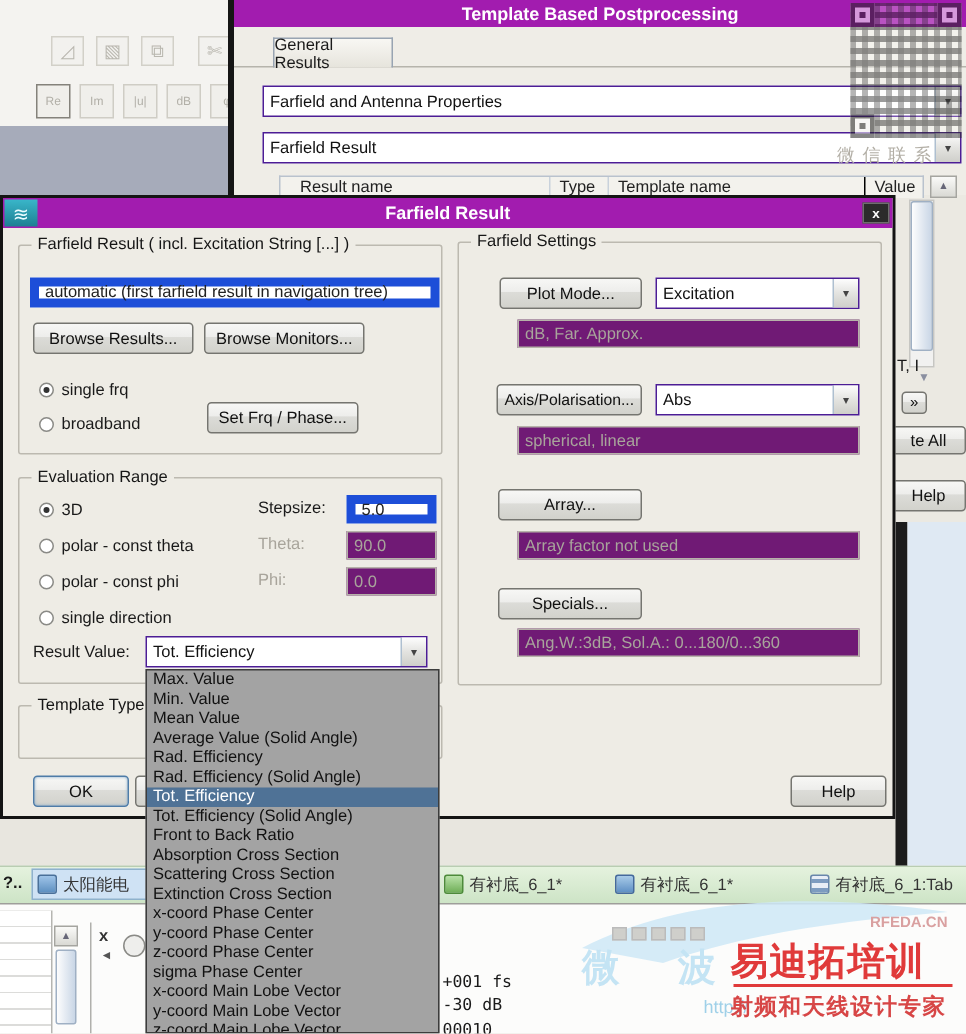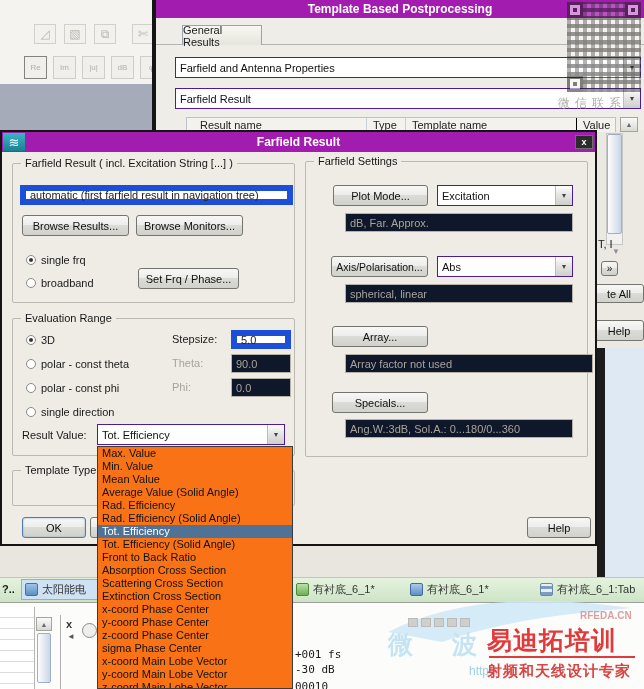--- a/index.html
+++ b/index.html
@@ -9,38 +9,38 @@
   .abs{position:absolute;}
   
   .titlebar{background:#a21caf;color:#fff;font-weight:bold;font-size:12px;
             display:flex;align-items:center;justify-content:center;}
   .btn{background:linear-gradient(#f7f7f5,#ededeb 45%,#dcdcd8 46%,#d2d2cc);
        border:1px solid #757570;border-radius:3px;display:flex;align-items:center;
        justify-content:center;font-size:11px;color:#111;box-sizing:border-box;}
   .btn.default{border-color:#4e7ca8;box-shadow:0 0 2px #7fa8cc inset;}
   .input{background:#fff;border:6px solid #1d4ed8;box-sizing:border-box;
          display:flex;align-items:center;padding:0 4px;font-size:11px;color:#222;}
-  .input.disabled{background:#0f172a;border:1px solid #b6b2a9;color:#a8a49b;}
+  .input.disabled{background:#701a75;border:1px solid #b6b2a9;color:#a8a49b;}
   .combo{background:#fff;border:1px solid #4c1d95;box-sizing:border-box;
          display:flex;align-items:center;font-size:11px;color:#111;}
   .combo .txt{flex:1;padding:0 4px;overflow:hidden;white-space:nowrap;}
   .combo .arr{width:16px;align-self:stretch;display:flex;align-items:center;justify-content:center;
         background:linear-gradient(#fdfdfd,#e3e3e0 50%,#cfcfca);border-left:1px solid #aebfd0;
         font-size:8px;color:#444;}
   .grp{border:1px solid #bcb9b0;border-radius:2px;box-sizing:border-box;}
   .grp .legend{position:absolute;top:-7px;left:8px;background:#eeece5;padding:0 4px;
                font-size:11px;color:#161616;white-space:nowrap;}
   .radio{width:10px;height:10px;border:1px solid #8a8a86;border-radius:50%;background:#fff;
          box-sizing:border-box;position:absolute;}
   .radio.checked::after{content:"";position:absolute;left:2px;top:2px;width:4px;height:4px;
          border-radius:50%;background:#333;}
   .lbl{position:absolute;white-space:nowrap;}
   .lbl.gray{color:#a8a49b;}
   
-  .ddlist{background:#f97316;border:1px solid #3c3c3c;overflow:hidden;box-sizing:border-box;z-index:60;}
+  .ddlist{background:#a3a3a3;border:1px solid #3c3c3c;overflow:hidden;box-sizing:border-box;z-index:60;}
   .dd-item{height:13px;line-height:13px;padding-left:4px;font-size:11px;color:#111;white-space:nowrap;}
   .dd-item.sel{background:#4f7296;color:#fff;}
   
   .sb-track{background:#f1f1f0;border:1px solid #c6c6c2;box-sizing:border-box;}
   .sb-thumb{background:linear-gradient(90deg,#fdfdfd,#c9d6e6);border:1px solid #9fb0c4;
             border-radius:2px;box-sizing:border-box;}
   .sb-btn{background:linear-gradient(#fafaf8,#d9d9d4);border:1px solid #a5a5a0;box-sizing:border-box;
           display:flex;align-items:center;justify-content:center;font-size:7px;color:#667;}
   
   .ticon{border:1px solid #d2d0c8;color:#b9b7af;display:flex;align-items:center;justify-content:center;
@@ -178,21 +178,21 @@
   <span class="arr">▾</span>
 </div>
 <div class="abs input disabled" style="left:345px;top:213px;width:228px;height:19px;z-index:42;">dB, Far. Approx.</div>
 <div class="abs btn" style="left:331px;top:256px;width:97px;height:21px;font-size:10.5px;z-index:42;">Axis/Polarisation...</div>
 <div class="abs combo" style="left:437px;top:256px;width:136px;height:21px;z-index:42;">
   <span class="txt">Abs</span>
   <span class="arr">▾</span>
 </div>
 <div class="abs input disabled" style="left:345px;top:284px;width:228px;height:19px;z-index:42;">spherical, linear</div>
 <div class="abs btn" style="left:332px;top:326px;width:96px;height:21px;z-index:42;">Array...</div>
-<div class="abs input disabled" style="left:345px;top:354px;width:248px;height:19px;z-index:42;">Array factor not used</div>
+<div class="abs input disabled" style="left:345px;top:354px;width:228px;height:19px;z-index:42;">Array factor not used</div>
 <div class="abs btn" style="left:332px;top:392px;width:96px;height:21px;z-index:42;">Specials...</div>
 <div class="abs input disabled" style="left:345px;top:419px;width:228px;height:19px;z-index:42;">Ang.W.:3dB, Sol.A.: 0...180/0...360</div>
 
 <div class="abs" style="left:0;top:546px;width:644px;height:31px;background:#e8e6df;z-index:10;"></div>
 <div class="abs" style="left:0;top:577px;width:644px;height:25px;background:linear-gradient(#e5f2de,#cde4c6);border-top:1px solid #b9cdb2;box-sizing:border-box;z-index:10;"></div>
 <span class="abs lbl" style="left:2px;top:583px;font-weight:bold;z-index:11;">?..</span>
 <div class="abs tab-item" style="left:21px;top:579px;width:78px;height:21px;background:#cfe2f4;border:1px solid #8fb2cc;box-sizing:border-box;padding-left:3px;z-index:11;">
   <span class="mini-ic" style="background:linear-gradient(#9fc4e8,#5d8fc0);border:1px solid #4a7099;"></span>
   <span>太阳能电</span>
 </div>

